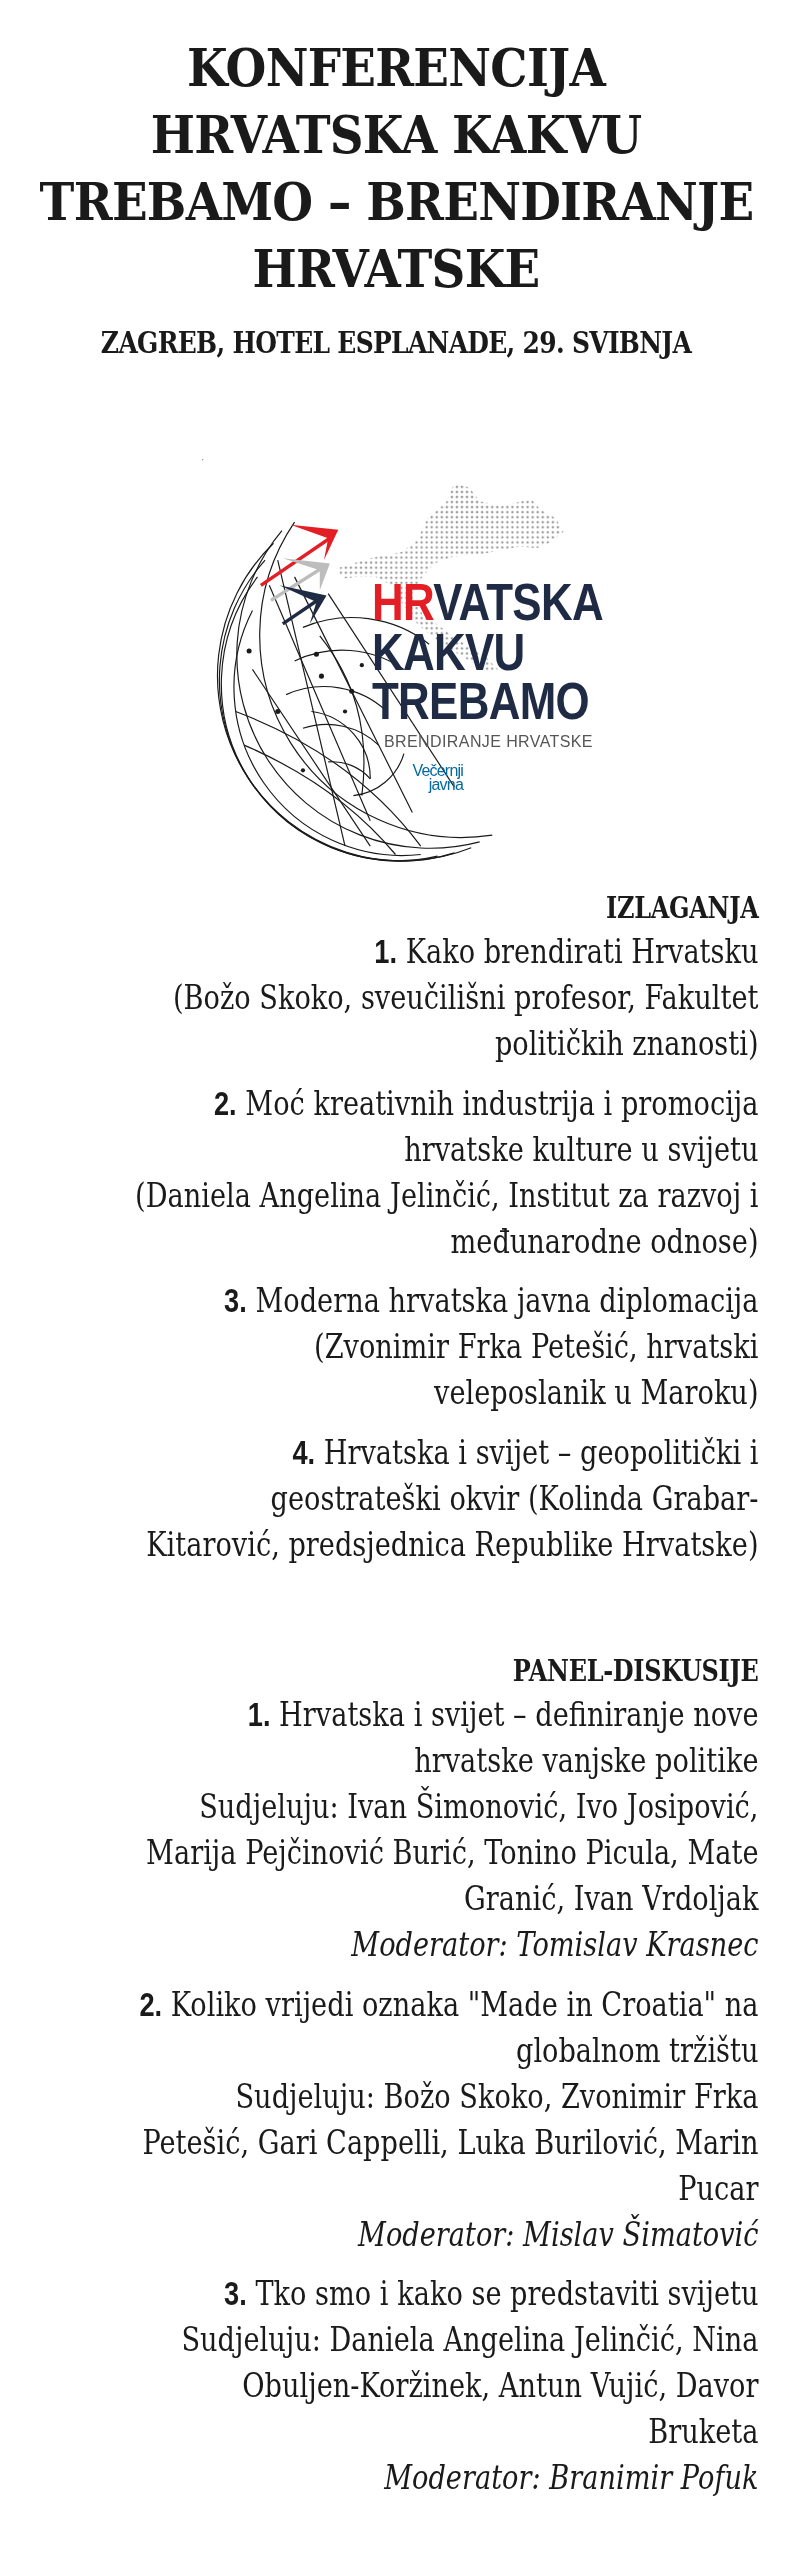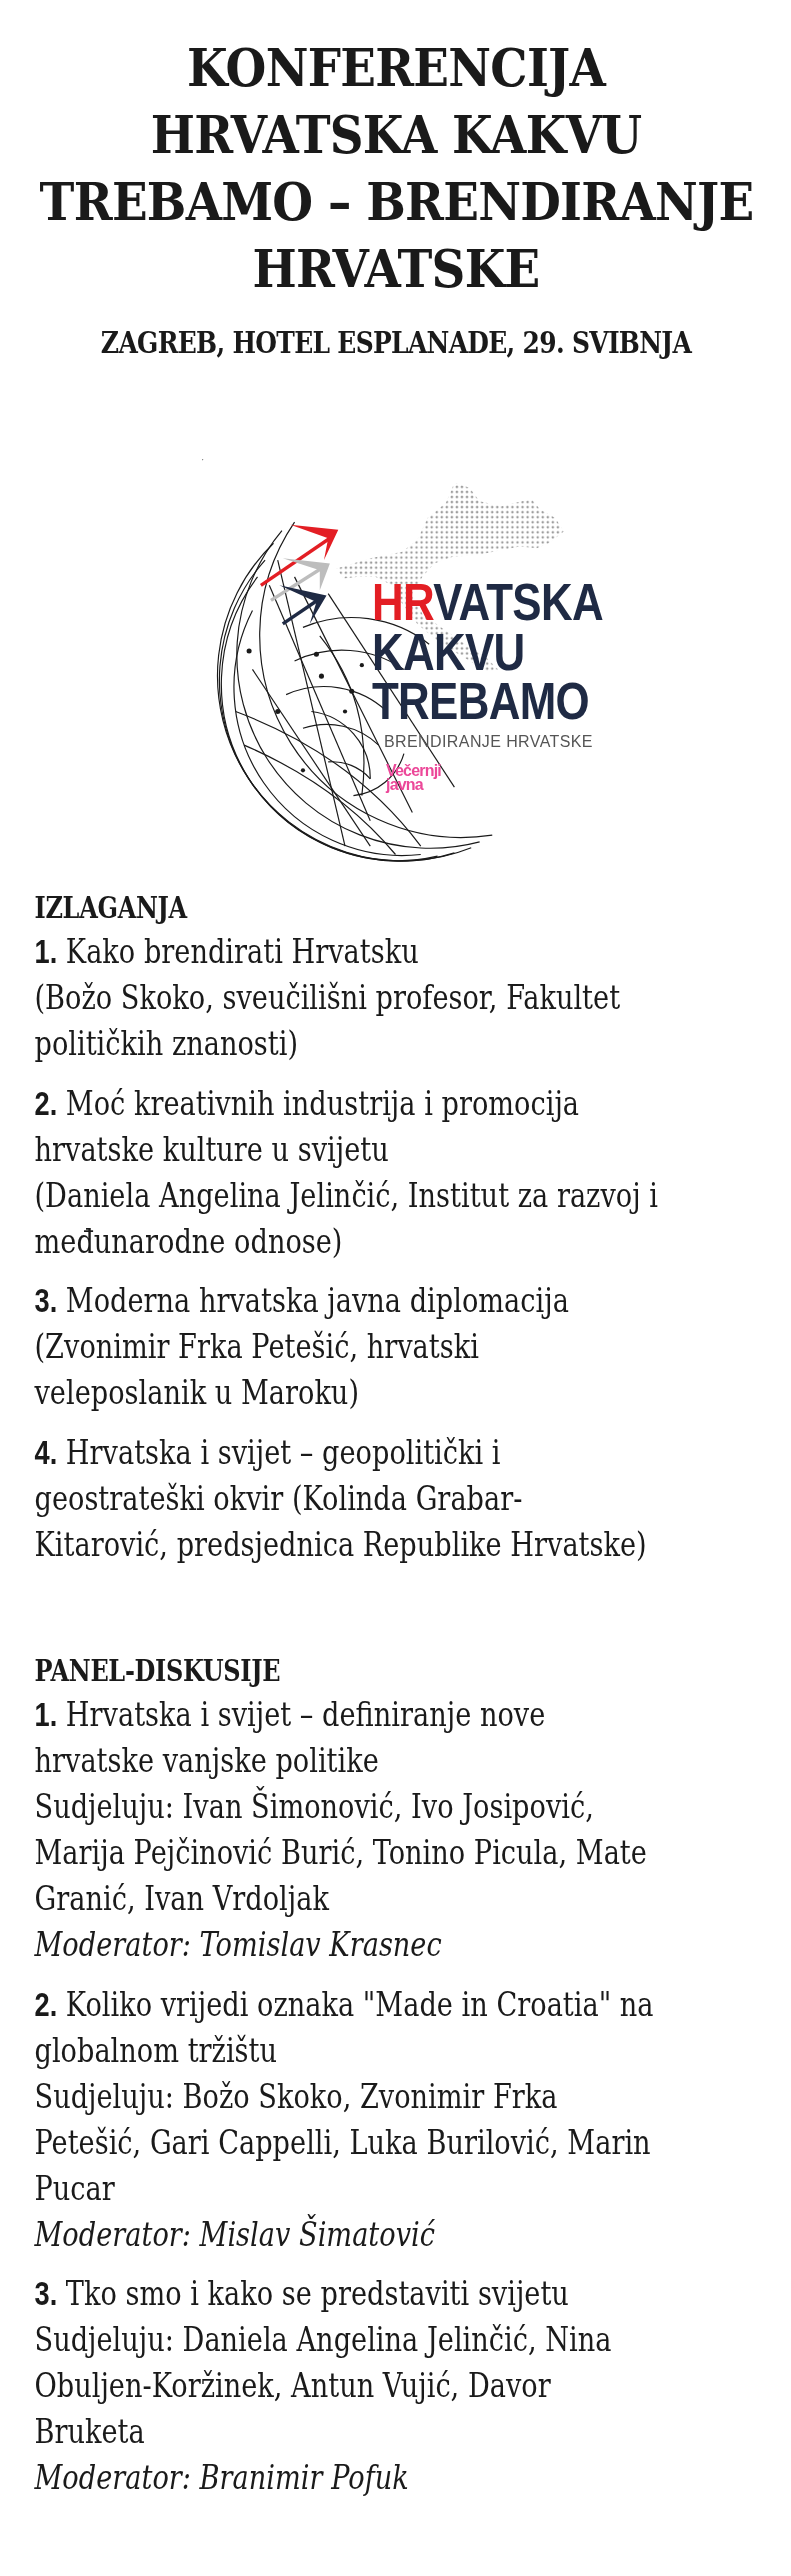--- a/index.html
+++ b/index.html
@@ -90,36 +90,36 @@
       font-size: 16px;
       color: #555555;
       letter-spacing: 0.4px;
       white-space: nowrap;
     }
     .logo-vl {
       position: absolute;
       left: 184px;
       top: 305px;
       width: 77px;
-      text-align: left;
+      text-align: right;
       font-family: "Liberation Sans", sans-serif;
-      font-weight: bold;
+      font-weight: normal;
       font-size: 16px;
       line-height: 14.3px;
-      color: #ec4899;
+      color: #0369a1;
       letter-spacing: -0.8px;
     }
     .logo-vl span { display: block; }
 
     
     .section {
       position: absolute;
       left: 34px;
       width: 724px;
-      text-align: left;
+      text-align: right;
       font-family: "DejaVu Serif", serif;
       font-size: 34px;
       line-height: 46px;
       color: #1a1a1a;
     }
     .section .inner {
       transform: scaleX(0.8);
       transform-origin: 50% 0;
       width: 905px;
       margin-left: -90px;

